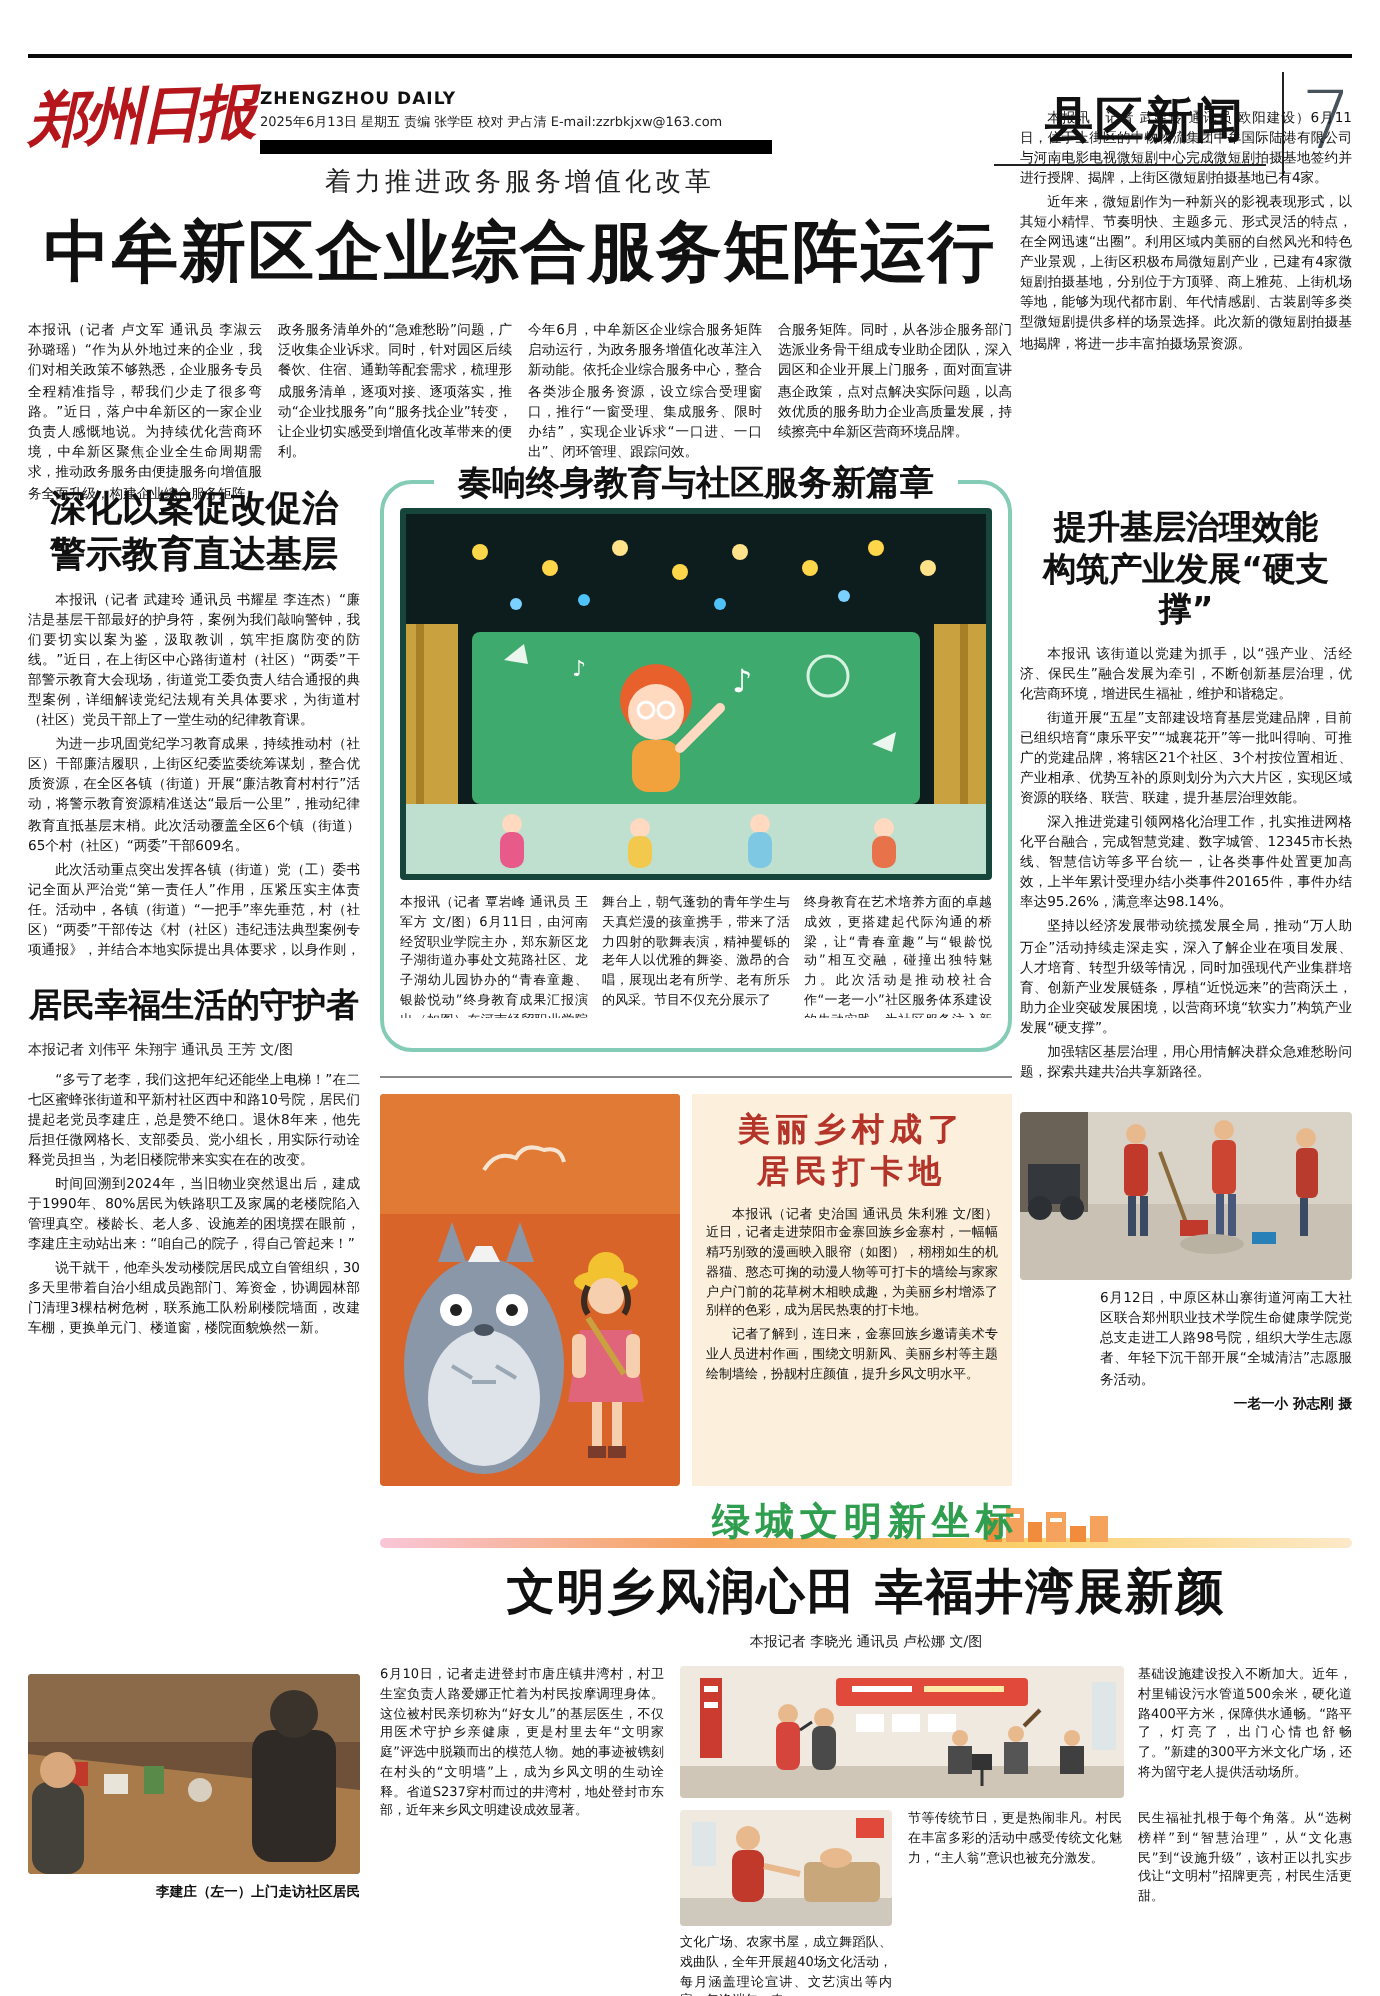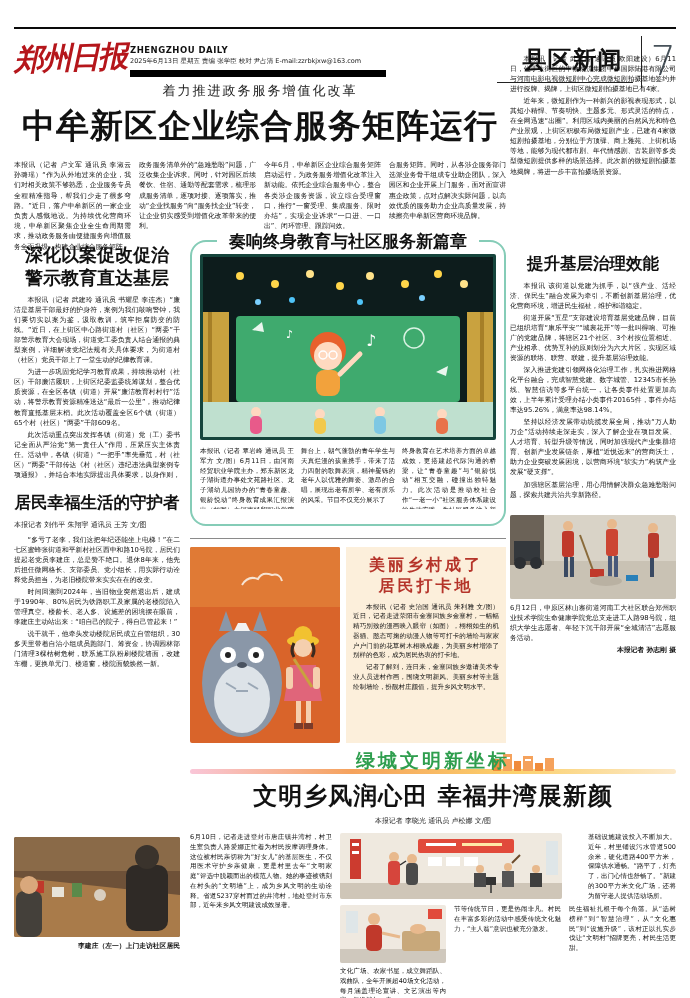--- a/index.html
+++ b/index.html
@@ -31,21 +31,21 @@
   .rail-left{position:absolute;left:14px;top:244px;width:166px;}
   .rail-head{font-size:18px;font-weight:800;text-align:center;line-height:1.25;margin:0 0 6px;}
   .rail-head.small{font-size:16.5px;}
   .body-6{font-size:6.8px;line-height:1.48;overflow:hidden;}
   .a1-body{height:190px;}
   .a2-body{height:226px;margin-top:2px;}
   .l1-body{height:186px;}
   .l2-body{height:298px;}
   .byline{font-size:7px;text-align:left;margin:2px 0 5px;color:#222;}
   .photo{display:block;border-radius:2px;}
-  .caption{font-size:6.8px;line-height:1.5;margin-top:4px;}
+  .caption{font-size:6.8px;line-height:1.5;margin-top:4px;margin-left:40px;}
   .credit{font-size:6.8px;text-align:right;margin-top:2px;font-weight:700;}
   .cap-right{font-size:6.8px;text-align:right;margin-top:4px;font-weight:700;}
   
   .center-col{position:absolute;left:190px;top:240px;width:316px;}
   .edu-box{position:relative;border:2px solid #85ccb7;border-radius:16px;height:286px;
            padding:12px 8px 8px;box-sizing:border-box;}
   .edu-title{position:absolute;top:-12px;left:50%;transform:translateX(-50%);background:#fff;
              padding:0 12px;font-size:17px;font-weight:800;white-space:nowrap;}
   .edu-cols{display:flex;gap:7px;margin-top:7px;height:62px;overflow:hidden;}
   .edu-col{flex:1;font-size:6.5px;line-height:1.5;}
@@ -59,21 +59,21 @@
   .banner{position:relative;height:26px;text-align:center;}
   .banner-bar{position:absolute;left:0;right:0;bottom:0;height:5px;border-radius:3px;
               background:linear-gradient(90deg,#f9c6d8,#f5a25c,#fbd06b,#fce9c9);}
   .banner-text{position:relative;z-index:2;font-size:19px;font-weight:800;color:#2f9e4e;letter-spacing:3px;}
   .banner-skyline{position:absolute;left:62%;bottom:3px;z-index:1;}
   .bottom-head{text-align:center;font-size:24px;font-weight:800;letter-spacing:1px;margin-top:6px;}
   .bottom-byline{text-align:center;font-size:7px;margin-top:4px;color:#222;}
   .bottom-grid{display:flex;gap:8px;margin-top:7px;}
   .b-col1{width:142px;font-size:6.5px;line-height:1.5;height:172px;overflow:hidden;}
   .b-mid{flex:1;}
-  .b-row1{display:flex;gap:26px;}
+  .b-row1{display:flex;gap:7px;}
   .b-col-r1{flex:1;font-size:6.5px;line-height:1.5;height:66px;overflow:hidden;}
   .b-row2{display:flex;gap:8px;margin-top:6px;}
   .clinic-wrap{width:106px;}
   .under-photo{font-size:6.5px;line-height:1.5;margin-top:4px;height:38px;overflow:hidden;}
   .b-col-b,.b-col-c{flex:1;font-size:6.5px;line-height:1.5;height:102px;overflow:hidden;}
 </style>
 </head>
 <body>
 
 <div id="paper">
@@ -107,20 +107,21 @@
   <div class="rail-right">
     <div>
       <div class="body-6 jt a1-body">
         <p class="p">本报讯（记者 武建玲 通讯员 欧阳建设）6月11日，位于上街区的中物物流集团中牟国际陆港有限公司与河南电影电视微短剧中心完成微短剧拍摄基地签约并进行授牌、揭牌，上街区微短剧拍摄基地已有4家。</p>
         <p class="p">近年来，微短剧作为一种新兴的影视表现形式，以其短小精悍、节奏明快、主题多元、形式灵活的特点，在全网迅速“出圈”。利用区域内美丽的自然风光和特色产业景观，上街区积极布局微短剧产业，已建有4家微短剧拍摄基地，分别位于方顶驿、商上雅苑、上街机场等地，能够为现代都市剧、年代情感剧、古装剧等多类型微短剧提供多样的场景选择。此次新的微短剧拍摄基地揭牌，将进一步丰富拍摄场景资源。</p>
       </div>
     </div>
     <div style="margin-top:10px;">
       <h2 class="rail-head small">
         <span>提升基层治理效能</span><br>
+        <span>构筑产业发展“硬支撑”</span>
       </h2>
       <div class="body-6 jt a2-body">
         <p class="p">本报讯 该街道以党建为抓手，以“强产业、活经济、保民生”融合发展为牵引，不断创新基层治理，优化营商环境，增进民生福祉，维护和谐稳定。</p>
         <p class="p">街道开展“五星”支部建设培育基层党建品牌，目前已组织培育“康乐平安”“城襄花开”等一批叫得响、可推广的党建品牌，将辖区21个社区、3个村按位置相近、产业相承、优势互补的原则划分为六大片区，实现区域资源的联络、联营、联建，提升基层治理效能。</p>
         <p class="p">深入推进党建引领网格化治理工作，扎实推进网格化平台融合，完成智慧党建、数字城管、12345市长热线、智慧信访等多平台统一，让各类事件处置更加高效，上半年累计受理办结小类事件20165件，事件办结率达95.26%，满意率达98.14%。</p>
         <p class="p">坚持以经济发展带动统揽发展全局，推动“万人助万企”活动持续走深走实，深入了解企业在项目发展、人才培育、转型升级等情况，同时加强现代产业集群培育、创新产业发展链条，厚植“近悦远来”的营商沃土，助力企业突破发展困境，以营商环境“软实力”构筑产业发展“硬支撑”。</p>
         <p class="p">加强辖区基层治理，用心用情解决群众急难愁盼问题，探索共建共治共享新路径。</p>
       </div>
     </div>
 
@@ -143,21 +144,21 @@
         <rect x="138" y="18" width="11" height="25" rx="3" fill="#b93b2d"></rect>
         <circle cx="143" cy="13" r="5" fill="#e8b98d"></circle>
         <rect x="140" y="43" width="4" height="19" fill="#3a4a63"></rect>
       </g>
       <line x1="70" y1="20" x2="84" y2="58" stroke="#8a6a3a" stroke-width="2"></line>
       <rect x="80" y="54" width="14" height="8" fill="#c0392b"></rect>
       <rect x="116" y="60" width="12" height="6" fill="#2980b9"></rect>
       <ellipse cx="96" cy="66" rx="16" ry="5" fill="#b9b1a2"></ellipse>
     </svg>
     <div class="caption jt">6月12日，中原区林山寨街道河南工大社区联合郑州职业技术学院生命健康学院党总支走进工人路98号院，组织大学生志愿者、年轻下沉干部开展“全城清洁”志愿服务活动。</div>
-    <div class="credit">本报记者 孙志刚 摄</div>
+    <div class="credit">一老一小 孙志刚 摄</div>
   </div>
 
   <div class="rail-left">
     <div>
       <h2 class="rail-head">
         <span>深化以案促改促治</span><br>
         <span>警示教育直达基层</span>
       </h2>
       <div class="body-6 jt l1-body">
         <p class="p">本报讯（记者 武建玲 通讯员 书耀星 李连杰）“廉洁是基层干部最好的护身符，案例为我们敲响警钟，我们要切实以案为鉴，汲取教训，筑牢拒腐防变的防线。”近日，在上街区中心路街道村（社区）“两委”干部警示教育大会现场，街道党工委负责人结合通报的典型案例，详细解读党纪法规有关具体要求，为街道村（社区）党员干部上了一堂生动的纪律教育课。</p>

